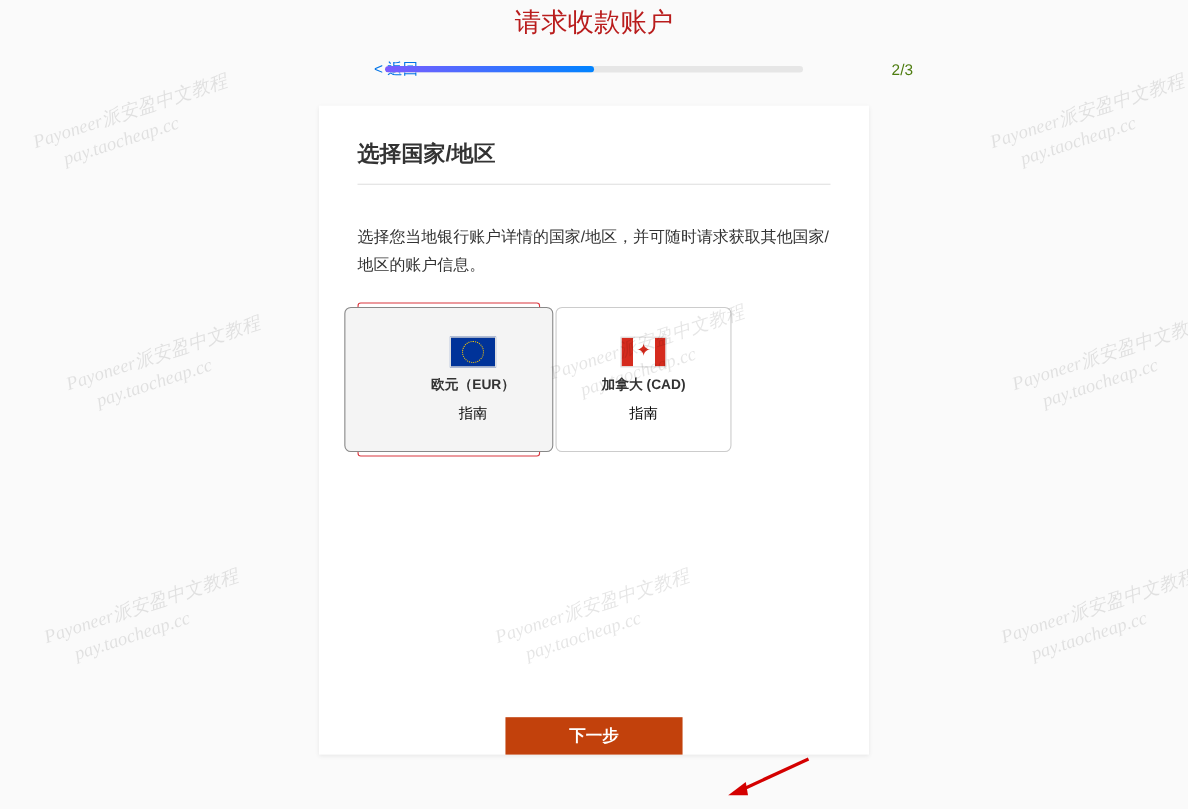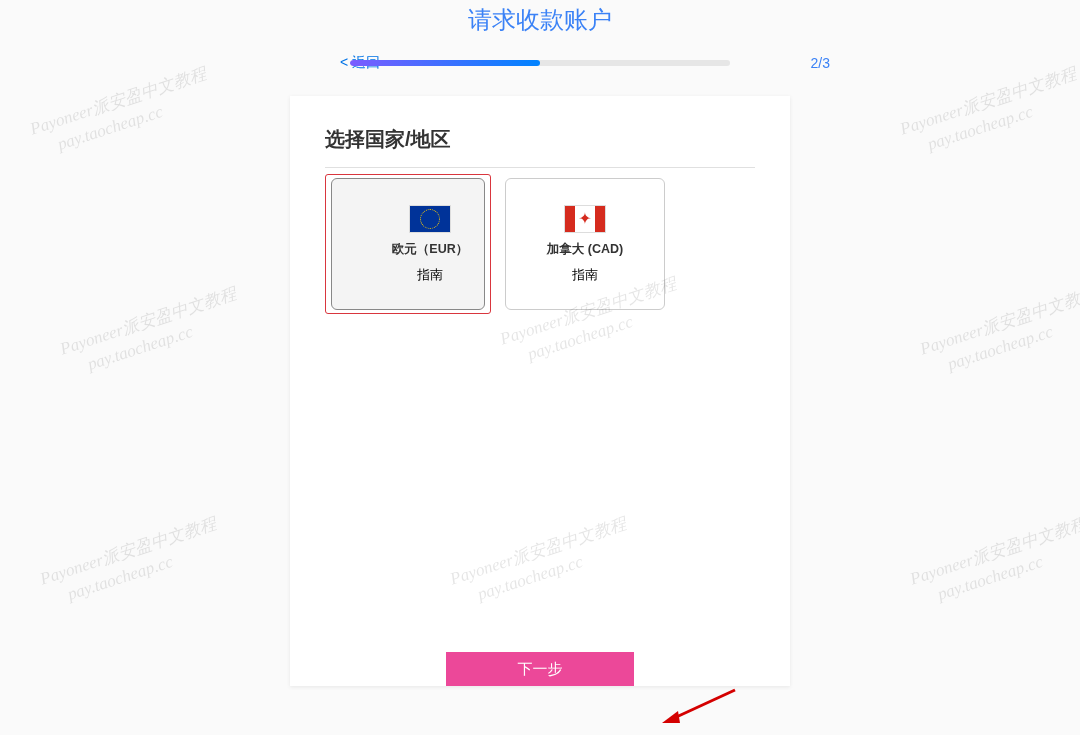--- a/index.html
+++ b/index.html
@@ -7,21 +7,21 @@
     font-family: -apple-system, "PingFang SC", "Microsoft YaHei", sans-serif;
     background: #fafafa;
     width: 1080px;
     height: 735px;
     position: relative;
     overflow: hidden;
   }
   .page-title {
     text-align: center;
     font-size: 24px;
-    color: #3b82f6;
+    color: #b91c1c;
     padding-top: 4px;
     font-weight: 400;
   }
   .progress-row {
     display: flex;
     align-items: center;
     justify-content: center;
     gap: 20px;
     margin-top: 24px;
     position: relative;
@@ -41,41 +41,41 @@
     overflow: hidden;
     position: relative;
   }
   .progress-fill {
     height: 100%;
     width: 50%;
     background: linear-gradient(90deg, #7b5cff 0%, #0083ff 100%);
     border-radius: 3px;
   }
   .step-indicator {
-    color: #3b82f6;
+    color: #4d7c0f;
     font-size: 14px;
     position: absolute;
     right: 250px;
   }
   .card {
     background: #fff;
     width: 500px;
     margin: 30px auto 0;
     padding: 30px 35px 0 35px;
     box-shadow: 0 1px 4px rgba(0,0,0,0.08);
     min-height: 590px;
     position: relative;
   }
   .card-heading {
     font-size: 20px;
     font-weight: 700;
     color: #333;
     padding-bottom: 14px;
     border-bottom: 1px solid #e0e0e0;
-    margin-bottom: 6px;
+    margin-bottom: 36px;
   }
   .card-desc {
     font-size: 14.5px;
     color: #333;
     line-height: 1.7;
     margin-bottom: 22px;
   }
   .selected-count {
     font-size: 14px;
     font-weight: 700;
@@ -107,21 +107,21 @@
     width: 166px;
     height: 140px;
     display: flex;
     align-items: center;
     justify-content: center;
     background: transparent;
   }
   .currency-card.selected-inner {
     background: #f4f4f4;
     border: 1px solid #888;
-    width: 154px;
+    width: 190px;
     height: 132px;
     padding-left: 44px;
   }
   .flag {
     width: 42px;
     height: 28px;
     border: 1px solid #ddd;
     display: flex;
     align-items: center;
     justify-content: center;
@@ -154,27 +154,28 @@
   .guide-link {
     font-size: 13px;
     color: #000000;
     cursor: pointer;
   }
   .next-btn {
     position: absolute;
     bottom: 0;
     left: 50%;
     transform: translateX(-50%);
-    background: #ec4899;
+    background: #c2410c;
     color: #fff;
     border: none;
-    width: 188px;
+    width: 161px;
     height: 34px;
     font-size: 15px;
     cursor: pointer;
+    font-weight: bold;
   }
   .arrow-annotation {
     position: absolute;
     bottom: 10px;
     left: 660px;
     width: 80px;
     height: 40px;
     pointer-events: none;
   }
   .watermark {
@@ -197,20 +198,21 @@
 <div class="progress-row">
   <span class="back-link">&lt; 返回</span>
   <div class="progress-bar">
     <div class="progress-fill"></div>
   </div>
   <span class="step-indicator">2/3</span>
 </div>
 
 <div class="card">
   <div class="card-heading">选择国家/地区</div>
+  <div class="card-desc">选择您当地银行账户详情的国家/地区，并可随时请求获取其他国家/地区的账户信息。</div>
 
   <div class="currency-row">
 
     <div class="currency-card selected-wrap">
       <div class="currency-card selected-inner">
         <div class="flag flag-eu"></div>
         <div class="currency-name">欧元（EUR）</div>
         <div class="guide-link">指南</div>
       </div>
     </div>

